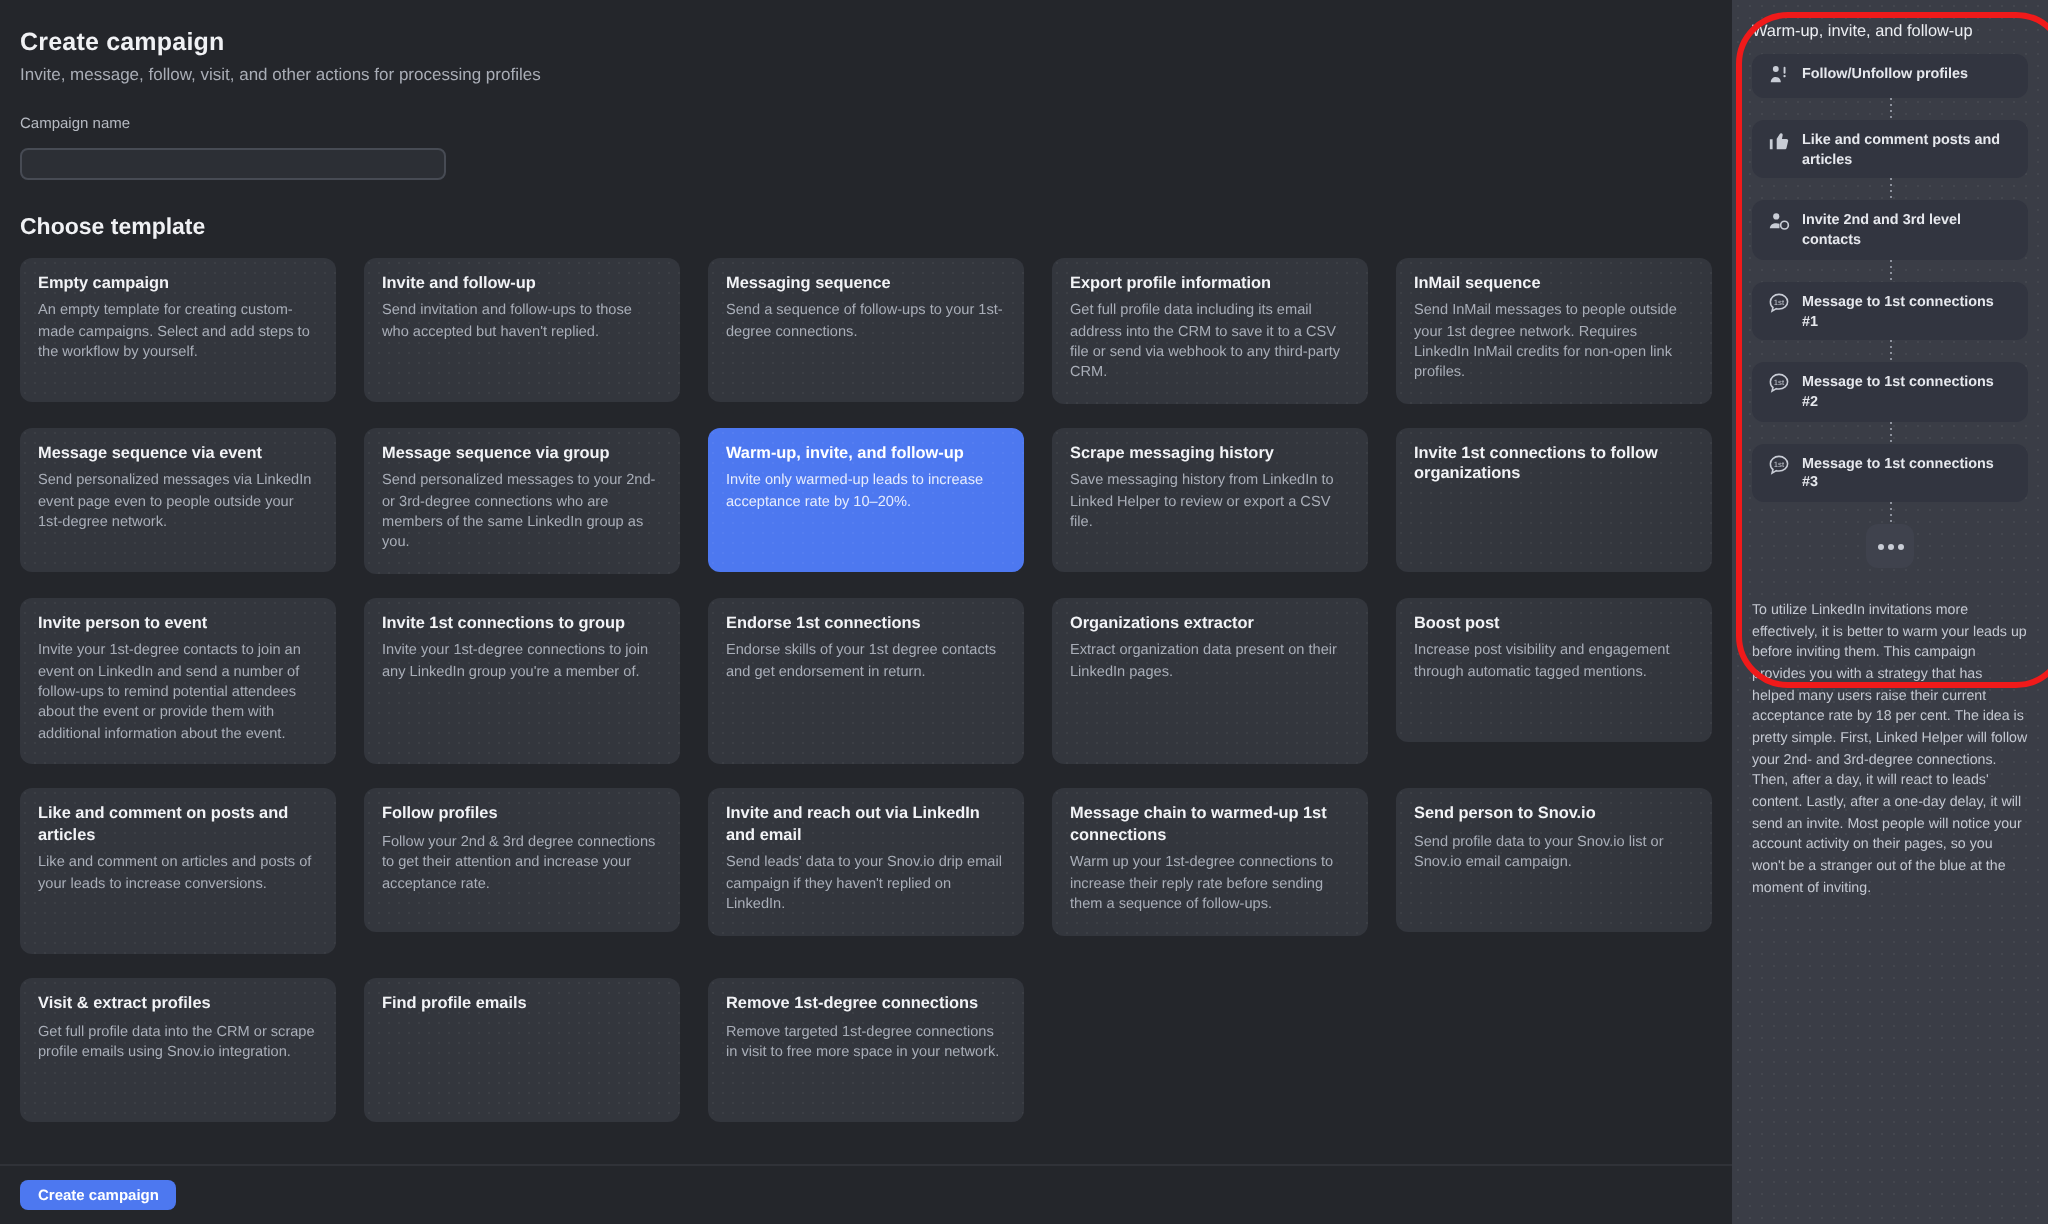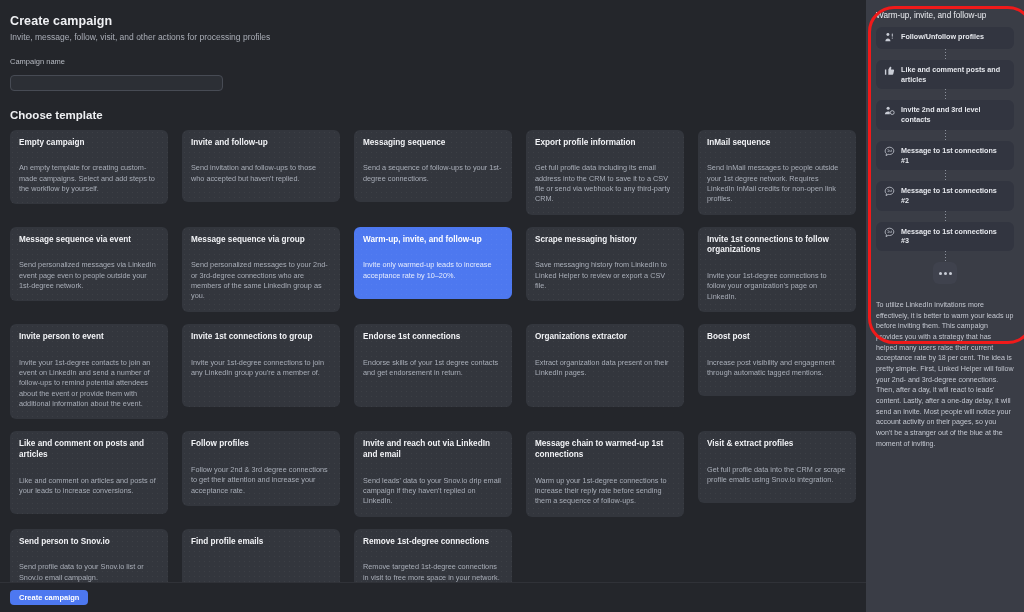--- a/index.html
+++ b/index.html
@@ -63,21 +63,21 @@
     pointer-events:none;
   }
   .card.tall   { min-height:72px; }
   .card.taller { min-height:83px; }
   .card-title {
     font-size:8.2px; font-weight:bold; color:#f2f3f6;
     line-height:1.3; position:relative; z-index:2;
   }
   .card-desc {
     font-size:7.3px; color:#a9aeb8; line-height:1.42;
-    margin-top:15px; position:relative; z-index:2;
+    margin-top:3px; position:relative; z-index:2;
   }
   .card.selected { background:#4d78f0; }
   .card.selected .card-title { color:#ffffff; }
   .card.selected .card-desc  { color:#e6ecfd; }
 
   
   #footer {
     position:absolute; left:0; top:582px; width:866px; height:30px;
     background:#24262b;
     border-top:1px solid #303238;
@@ -211,21 +211,20 @@
       <div class="card tall selected">
         <div class="card-title">Warm-up, invite, and follow-up</div>
         <div class="card-desc">Invite only warmed-up leads to increase acceptance rate by 10–20%.</div>
       </div>
       <div class="card tall">
         <div class="card-title">Scrape messaging history</div>
         <div class="card-desc">Save messaging history from LinkedIn to Linked Helper to review or export a CSV file.</div>
       </div>
       <div class="card tall">
         <div class="card-title">Invite 1st connections to follow organizations</div>
-        <div class="card-desc">Invite your 1st-degree connections to follow your organization's page on LinkedIn.</div>
       </div>
       <div class="card taller">
         <div class="card-title">Invite person to event</div>
         <div class="card-desc">Invite your 1st-degree contacts to join an event on LinkedIn and send a number of follow-ups to remind potential attendees about the event or provide them with additional information about the event.</div>
       </div>
       <div class="card taller">
         <div class="card-title">Invite 1st connections to group</div>
         <div class="card-desc">Invite your 1st-degree connections to join any LinkedIn group you're a member of.</div>
       </div>
       <div class="card taller">
@@ -250,26 +249,26 @@
       </div>
       <div class="card tall">
         <div class="card-title">Invite and reach out via LinkedIn and email</div>
         <div class="card-desc">Send leads' data to your Snov.io drip email campaign if they haven't replied on LinkedIn.</div>
       </div>
       <div class="card tall">
         <div class="card-title">Message chain to warmed-up 1st connections</div>
         <div class="card-desc">Warm up your 1st-degree connections to increase their reply rate before sending them a sequence of follow-ups.</div>
       </div>
       <div class="card tall">
+        <div class="card-title">Send person to Snov.io</div>
+        <div class="card-desc">Send profile data to your Snov.io list or Snov.io email campaign.</div>
+      </div>
+      <div class="card tall">
         <div class="card-title">Visit &amp; extract profiles</div>
         <div class="card-desc">Get full profile data into the CRM or scrape profile emails using Snov.io integration.</div>
-      </div>
-      <div class="card tall">
-        <div class="card-title">Send person to Snov.io</div>
-        <div class="card-desc">Send profile data to your Snov.io list or Snov.io email campaign.</div>
       </div>
       <div class="card tall">
         <div class="card-title">Find profile emails</div>
       </div>
       <div class="card tall">
         <div class="card-title">Remove 1st-degree connections</div>
         <div class="card-desc">Remove targeted 1st-degree connections in visit to free more space in your network.</div>
       </div>
     </div>
 </div>

